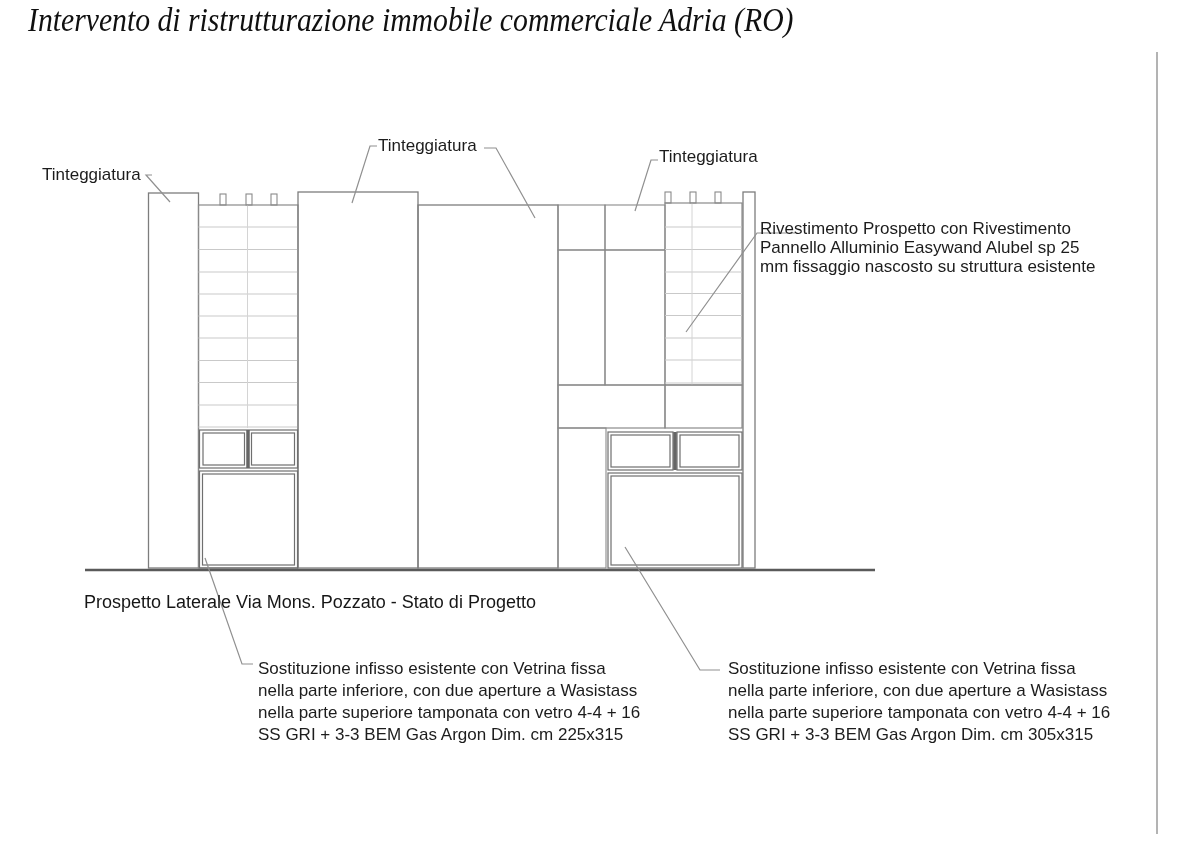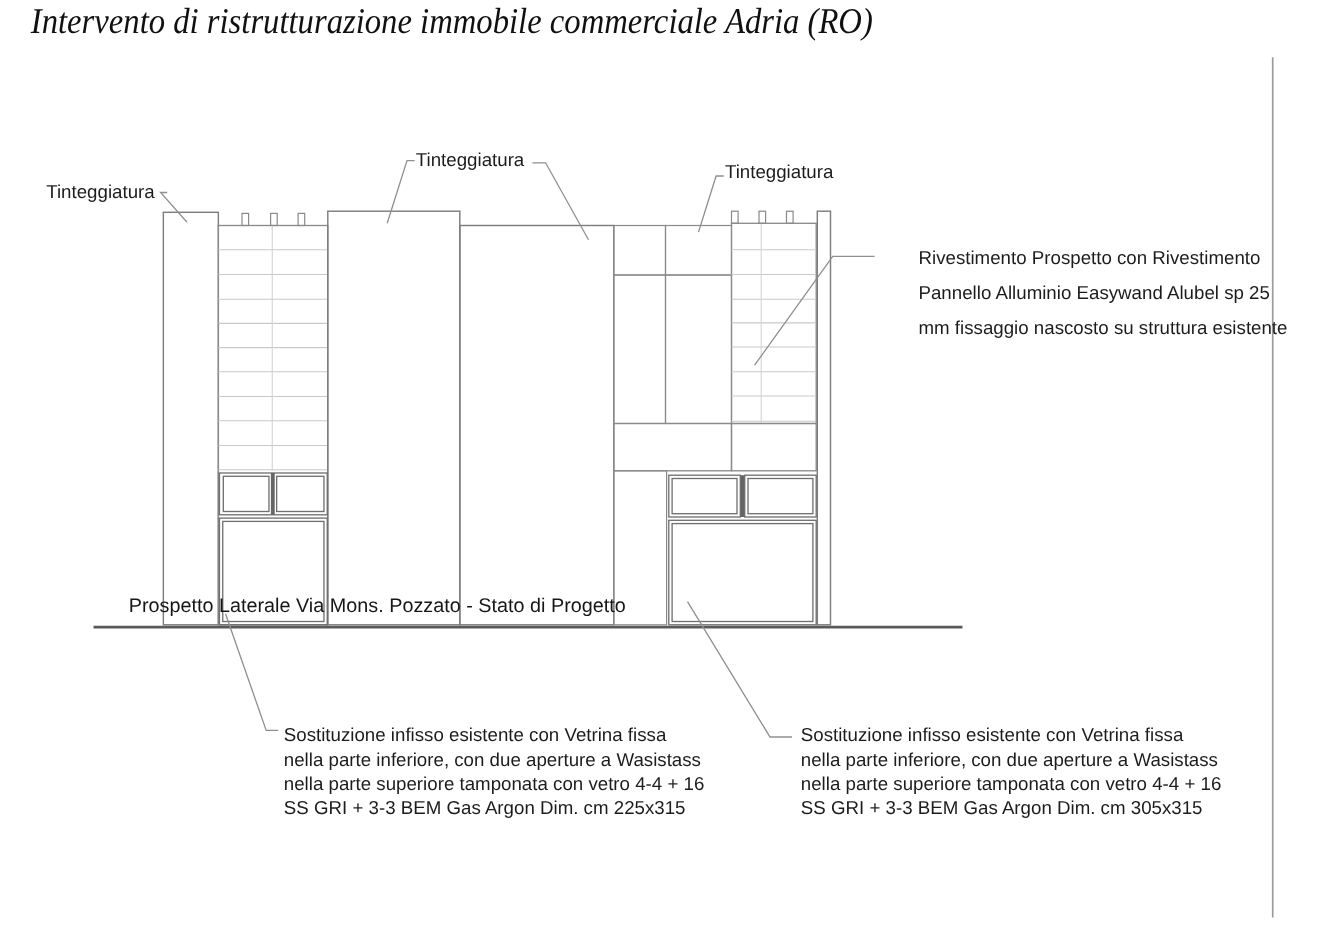--- a/index.html
+++ b/index.html
@@ -11,22 +11,22 @@
   .txt{position:absolute;white-space:pre-line;}
   #page-title{
     left:28px;top:2px;font-family:"Liberation Serif",serif;font-style:italic;
     font-size:33px;color:#101010;transform:scaleX(.9);transform-origin:left top;
     white-space:nowrap;
   }
   .ann{font-size:17px;line-height:22px;color:#1c1c1c;}
   #label-tint-left {left:42px;top:164px;}
   #label-tint-center{left:378px;top:135px;}
   #label-tint-right{left:659px;top:146px;}
-  #label-rivestimento{left:835px;top:219px;width:365px;line-height:32px;}
-  #caption-prospetto{left:84px;top:540px;font-size:18px;color:#161616;white-space:nowrap;margin-left:33px;}
+  #label-rivestimento{left:760px;top:219px;width:365px;line-height:19px;}
+  #caption-prospetto{left:84px;top:592px;font-size:18px;color:#161616;white-space:nowrap;}
   #label-sost-left {left:258px;top:658px;width:410px;}
   #label-sost-right{left:728px;top:658px;width:410px;}
 </style>
 </head>
 <body>
 
 <div id="canvas">
 
   <svg id="drawing-svg" viewBox="0 0 1200 848" fill="none">
 

